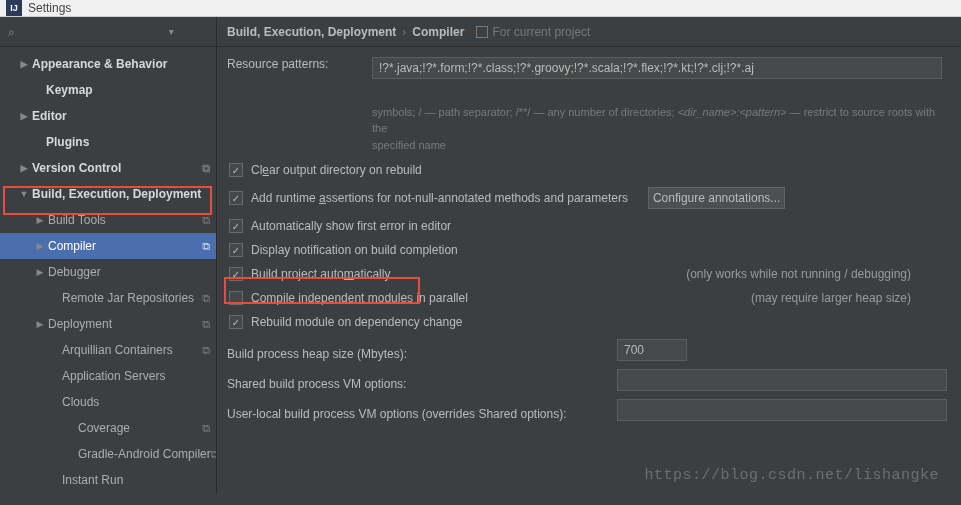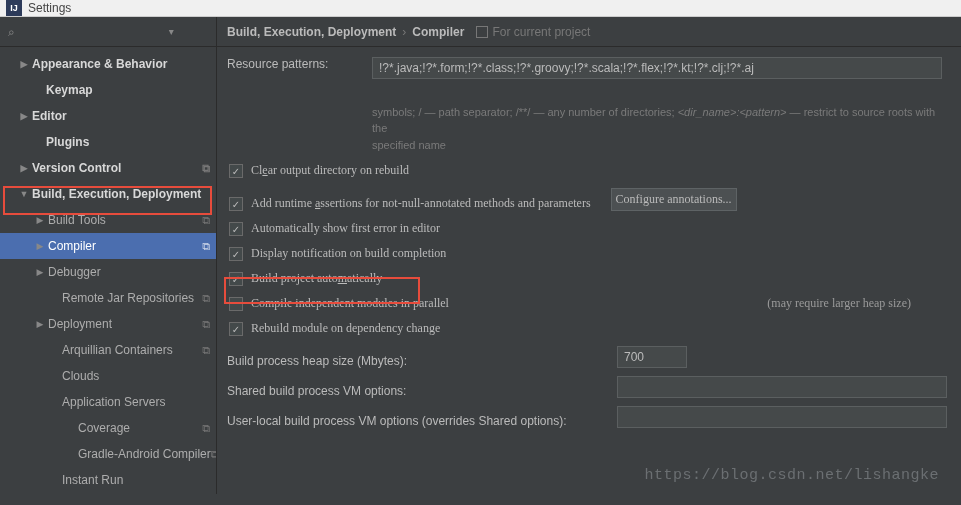--- a/index.html
+++ b/index.html
@@ -84,23 +84,22 @@
     color: #bbb; font-family: inherit; font-size: 12px;
     padding: 3px 6px;
   }
   .pattern-field { width: 570px; }
   .hint {
     color: #7a7a7a; font-size: 11px; line-height: 1.5;
     margin-left: 145px; margin-bottom: 10px; max-width: 590px;
   }
   .hint i { color: #7a7a7a; font-style: italic; }
   .check-row {
-    display: flex; align-items: flex-end; margin-bottom: 10px;
+    display: flex; align-items: center; margin-bottom: 10px;
     padding-left: 2px;
-    font-family: Liberation Serif, serif;
   }
   .chk {
     width: 14px; height: 14px; border: 1px solid #6a6a6a;
     background: #43494a; margin-right: 8px; display: inline-flex;
     align-items: center; justify-content: center; font-size: 10px;
     color: #bbb; flex-shrink: 0;
   }
   .chk.on::after { content: "✓"; }
   .check-row .lbl { color: #bbb; }
   .check-row .u { text-decoration: underline; }
@@ -186,25 +185,25 @@
           <span>Deployment</span>
           <span class="copy-icon">⧉</span>
         </div>
         <div class="node" style="padding-left: 48px;">
           <span class="arrow"></span>
           <span>Arquillian Containers</span>
           <span class="copy-icon">⧉</span>
         </div>
         <div class="node" style="padding-left: 48px;">
           <span class="arrow"></span>
+          <span>Application Servers</span>
+        </div>
+        <div class="node" style="padding-left: 48px;">
+          <span class="arrow"></span>
           <span>Clouds</span>
-        </div>
-        <div class="node" style="padding-left: 48px;">
-          <span class="arrow"></span>
-          <span>Application Servers</span>
         </div>
         <div class="node" style="padding-left: 64px;">
           <span class="arrow"></span>
           <span>Coverage</span>
           <span class="copy-icon">⧉</span>
         </div>
         <div class="node" style="padding-left: 76px;">
           <span class="arrow"></span>
           <span>Gradle-Android Compiler</span>
           <span class="copy-icon">⧉</span>
@@ -253,20 +252,21 @@
             <span class="chk on"></span>
             <span class="lbl">Automatically show first error in editor</span>
           </div>
           <div class="check-row">
             <span class="chk on"></span>
             <span class="lbl">Display notification on build completion</span>
           </div>
           <div class="check-row">
             <span class="chk on"></span>
             <span class="lbl"><span>Build project auto</span><span class="u">m</span><span>atically</span></span>
+            <span class="side-note">(only works while not running / debugging)</span>
           </div>
           <div class="check-row">
             <span class="chk"></span>
             <span class="lbl">Compile independent modules in parallel</span>
             <span class="side-note">(may require larger heap size)</span>
           </div>
           <div class="check-row">
             <span class="chk on"></span>
             <span class="lbl">Rebuild module on dependency change</span>
           </div>

